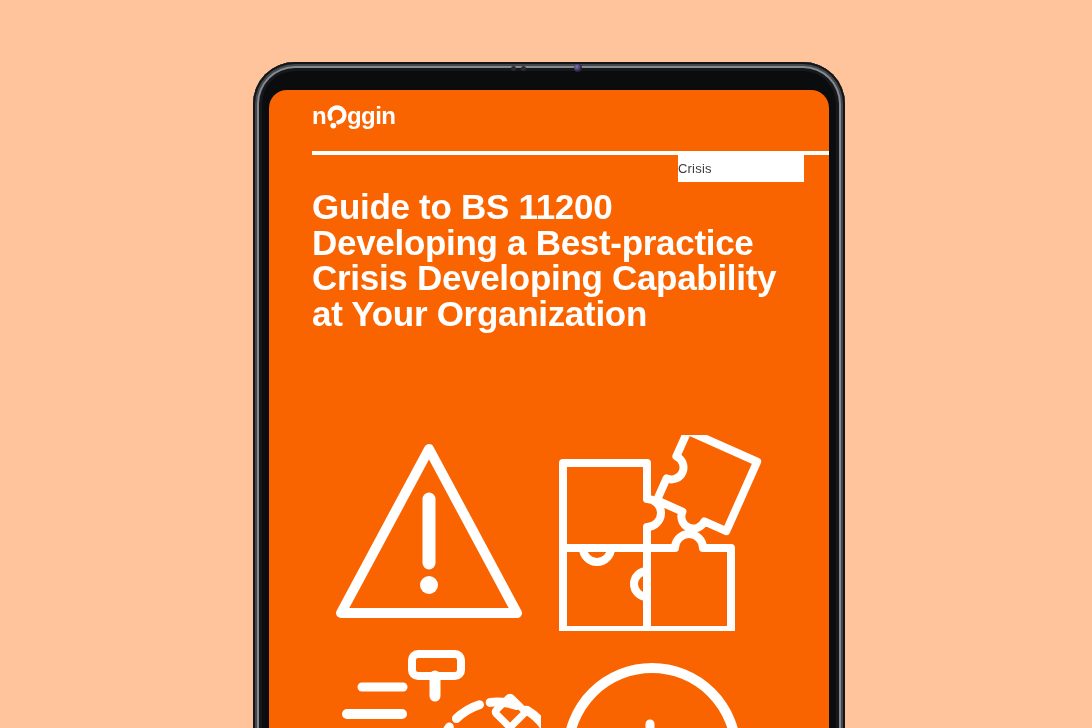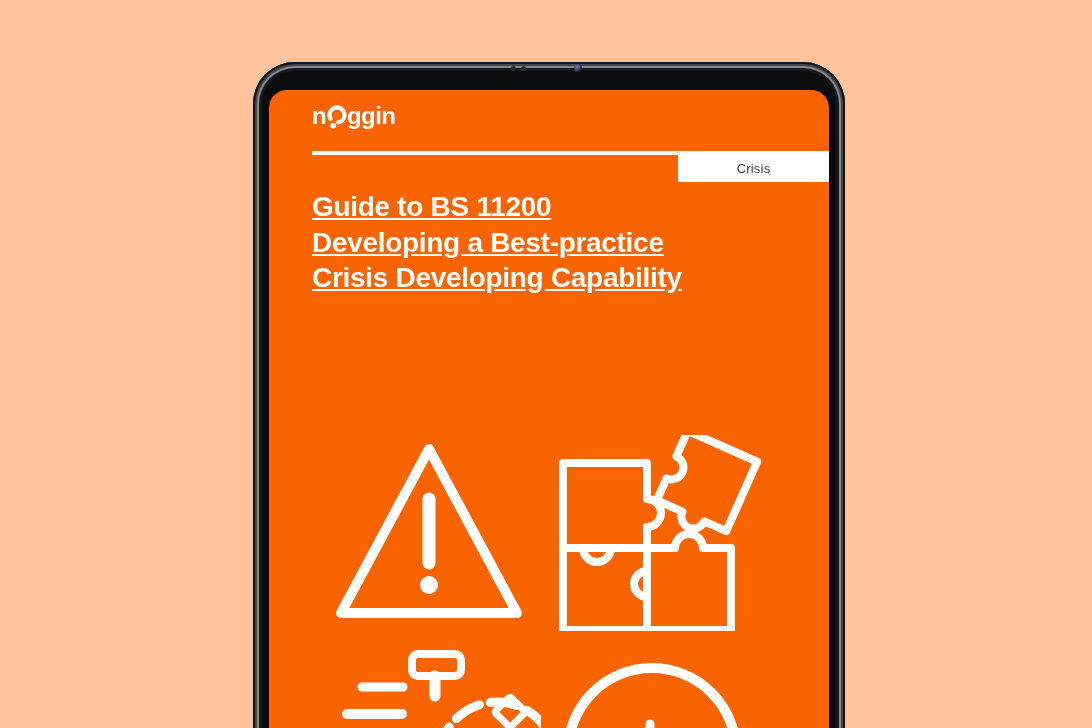--- a/index.html
+++ b/index.html
@@ -27,27 +27,27 @@
     position:absolute;left:16px;top:28px;width:560px;height:772px;
     background:#fa6400;border-radius:18px 18px 0 0;overflow:hidden;
   }
   .logo{
     position:absolute;left:43px;top:11px;display:flex;align-items:center;
     color:#ffffff;font-weight:bold;font-size:24px;letter-spacing:-0.6px;line-height:28px;
   }
   .logo svg{margin:3px -1px 0 -1px;display:block;}
   .rule{position:absolute;left:43px;top:61px;width:517px;height:4px;background:#ffffff;}
   .tab{
-    position:absolute;left:409px;top:65px;width:151px;height:27px;background:#ffffff;
-    display:flex;align-items:center;justify-content:center;
+    position:absolute;left:409px;top:65px;width:126px;height:27px;background:#ffffff;
+    display:flex;align-items:center;justify-content:flex-start;
     font-size:13px;color:#3c3c3c;letter-spacing:0.2px;
   }
   .title{
     position:absolute;left:43px;top:99px;width:490px;color:#ffffff;
-    font-size:28px;line-height:35.5px;font-weight:bold;letter-spacing:-0.3px;text-decoration:underline;
+    font-size:35px;line-height:35.5px;font-weight:bold;letter-spacing:-0.3px;
   }
   .icon{position:absolute;}
   .icon-warning{left:64px;top:353px;}
   .icon-puzzle{left:286px;top:345px;}
   .icon-stopwatch{left:60px;top:558px;}
   .icon-clock{left:288px;top:566px;}
 </style>
 </head>
 <body>
 
@@ -72,20 +72,21 @@
       <div class="rule"></div>
 
       <div class="tab">
         <span>Crisis</span>
       </div>
 
       <div class="title">
         <div>Guide to BS 11200</div>
         <div>Developing a Best-practice</div>
         <div>Crisis Developing Capability</div>
+        <div>at Your Organization</div>
       </div>
 
       <svg class="icon icon-warning" width="192" height="180" viewBox="0 0 192 180">
         <path d="M96,6 L184,170 L8,170 Z" fill="none" stroke="#ffffff" stroke-width="10" stroke-linejoin="round"></path>
         <line x1="96" y1="56" x2="96" y2="120" stroke="#ffffff" stroke-width="13" stroke-linecap="round"></line>
         <circle cx="96" cy="142" r="9" fill="#ffffff"></circle>
       </svg>
 
       <svg class="icon icon-puzzle" width="208" height="196" viewBox="0 0 208 196">
         <g fill="none" stroke="#ffffff" stroke-width="8" stroke-linejoin="round">

